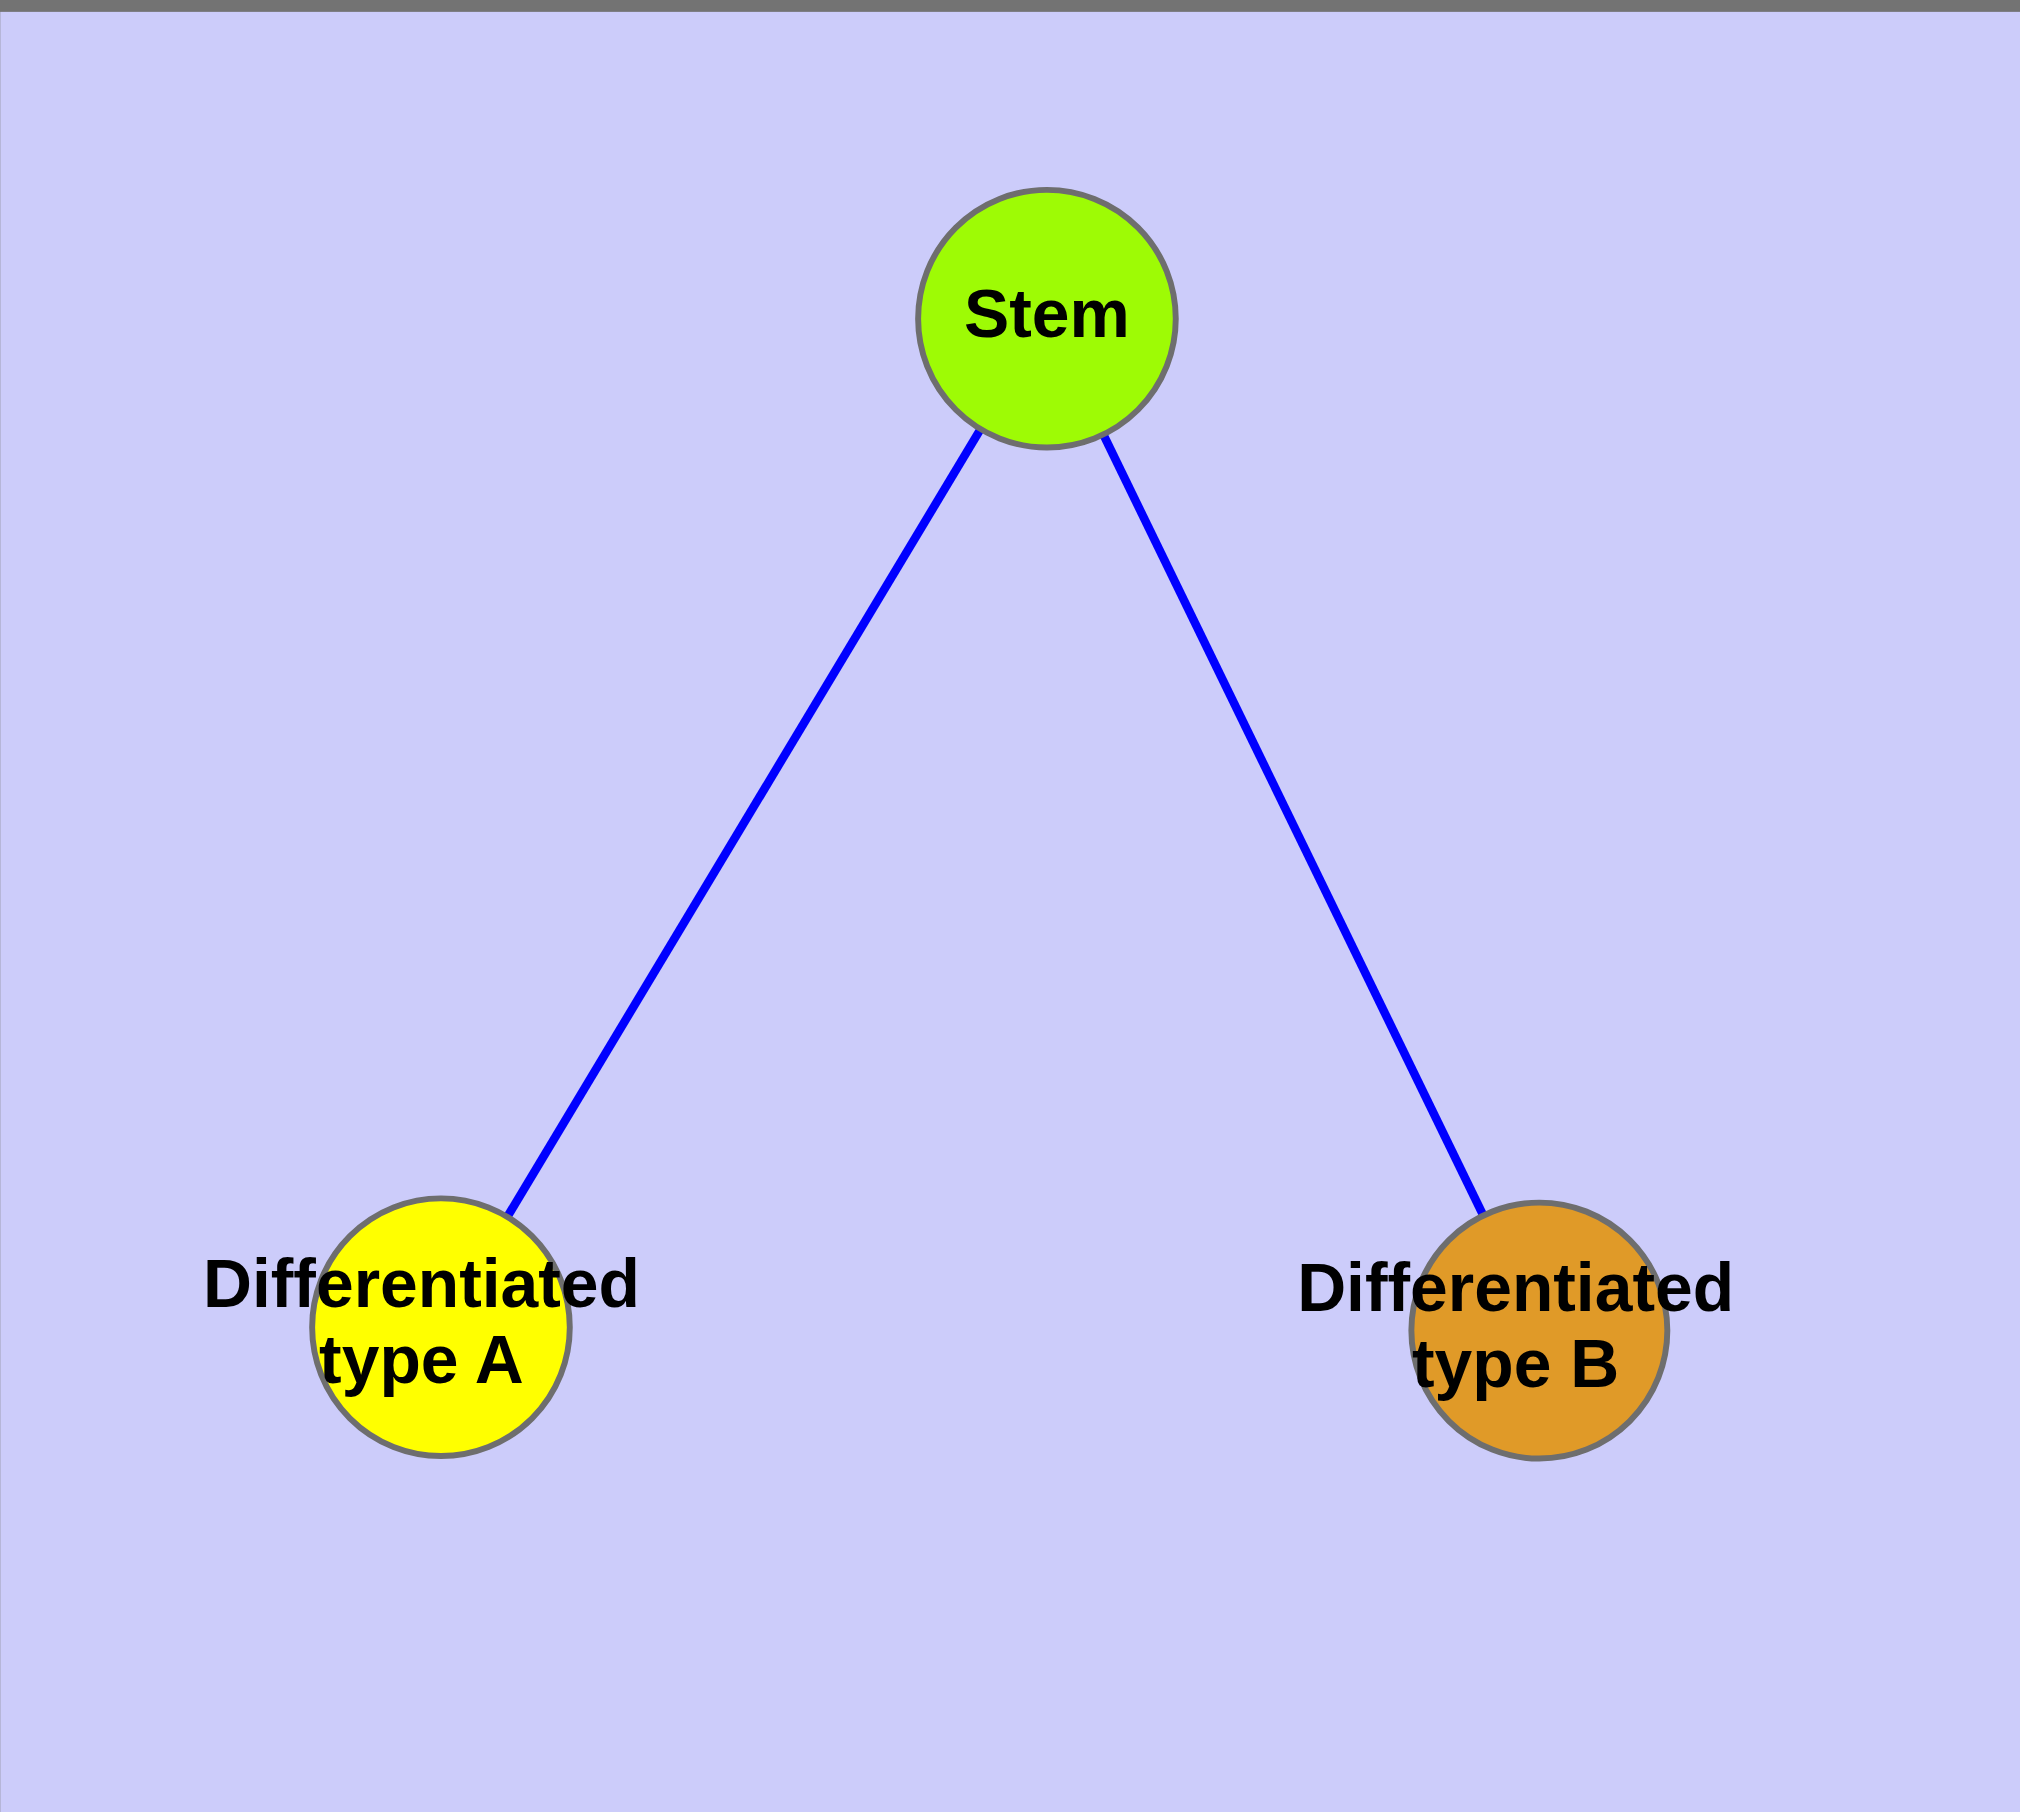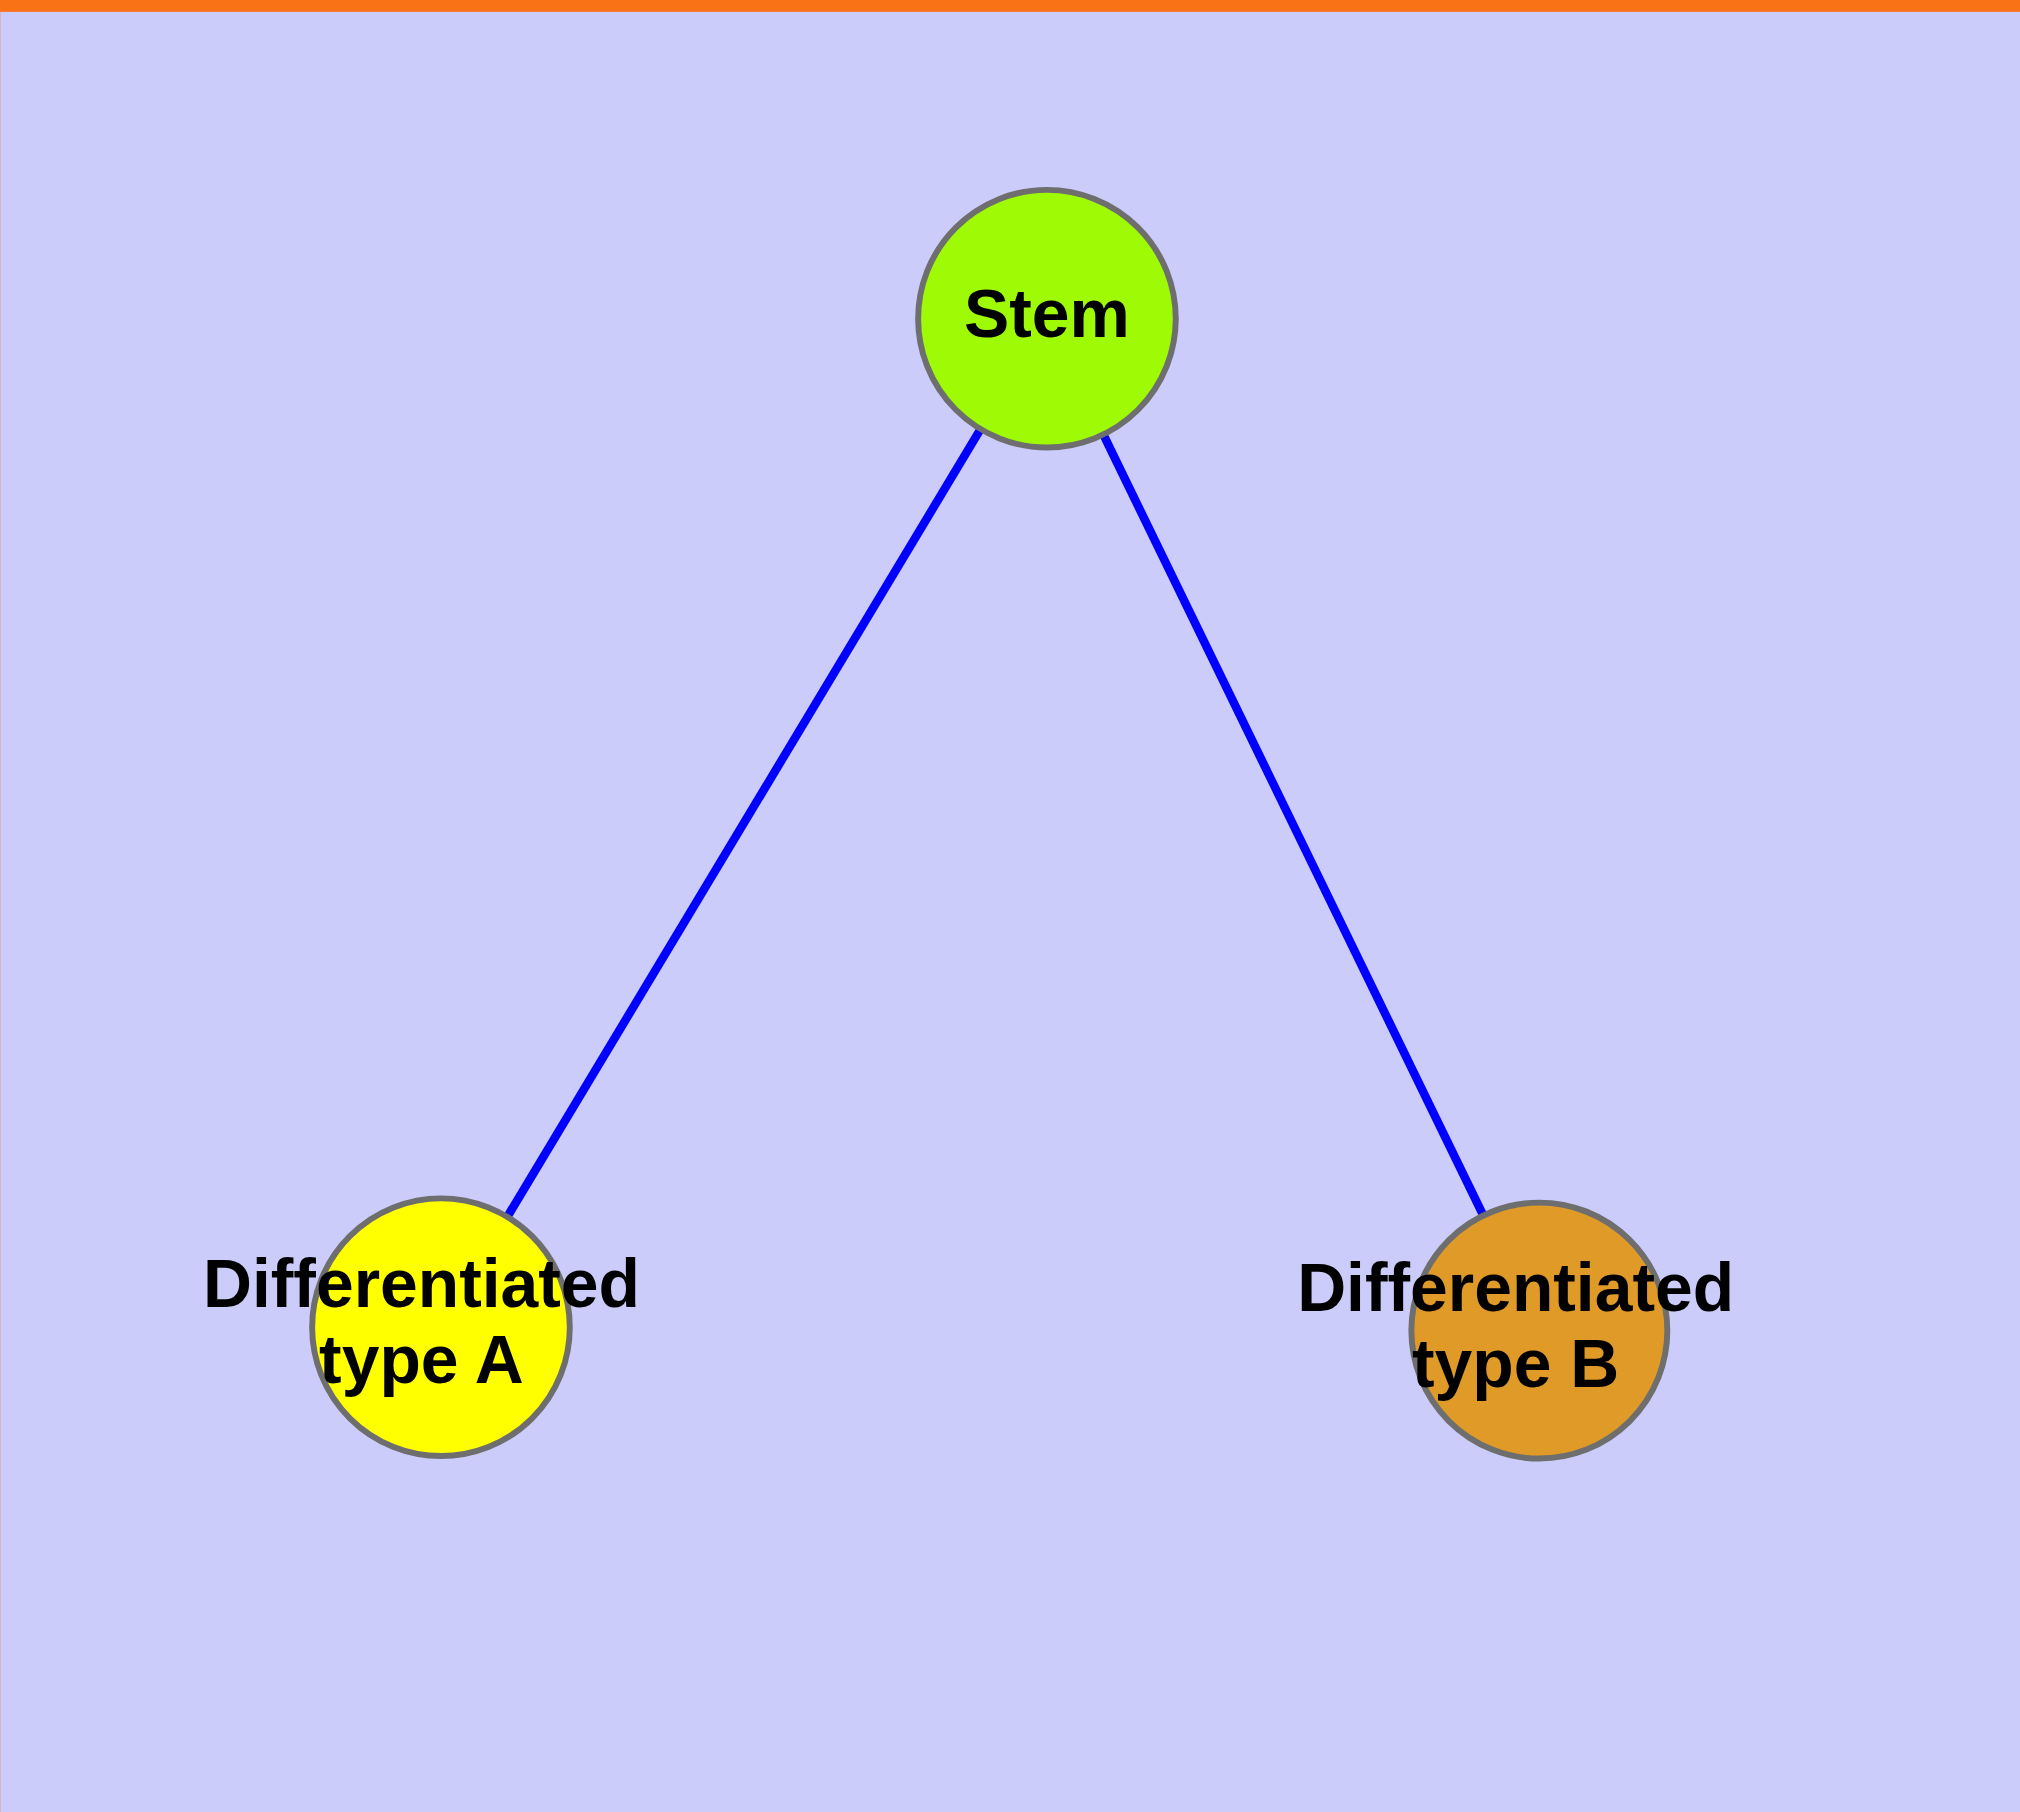--- a/index.html
+++ b/index.html
@@ -27,21 +27,21 @@
     font-family: "Liberation Sans", "DejaVu Sans", sans-serif;
     font-weight: bold;
     fill: #000000;
     text-anchor: middle;
     dominant-baseline: middle;
   }
 </style>
 </head>
 <body>
 
-<div id="canvas" style="width: 2021px; height: 1812px; background: #f97316;">
+<div id="canvas" style="width: 2021px; height: 1812px; background: #737373;">
   <svg id="graph-svg" viewBox="0 0 2384 2138" xmlns="http://www.w3.org/2000/svg">
 
     <rect id="plot-background" x="0" y="14" width="2384" height="2124" fill="#ccccfa"></rect>
 
     <g id="edges-layer">
         <line x1="1158.776255489728" y1="502.8618964576551" x2="596.2237445102718" y2="1439.1381035423449" stroke="#0000ff" stroke-width="10" stroke-linecap="butt"></line>
         <line x1="1299.7571055234205" y1="509.0808674612117" x2="1751.680442486873" y2="1437.818327589202" stroke="#0000ff" stroke-width="10" stroke-linecap="butt"></line>
       </g>
 
     <g id="nodes-layer">

